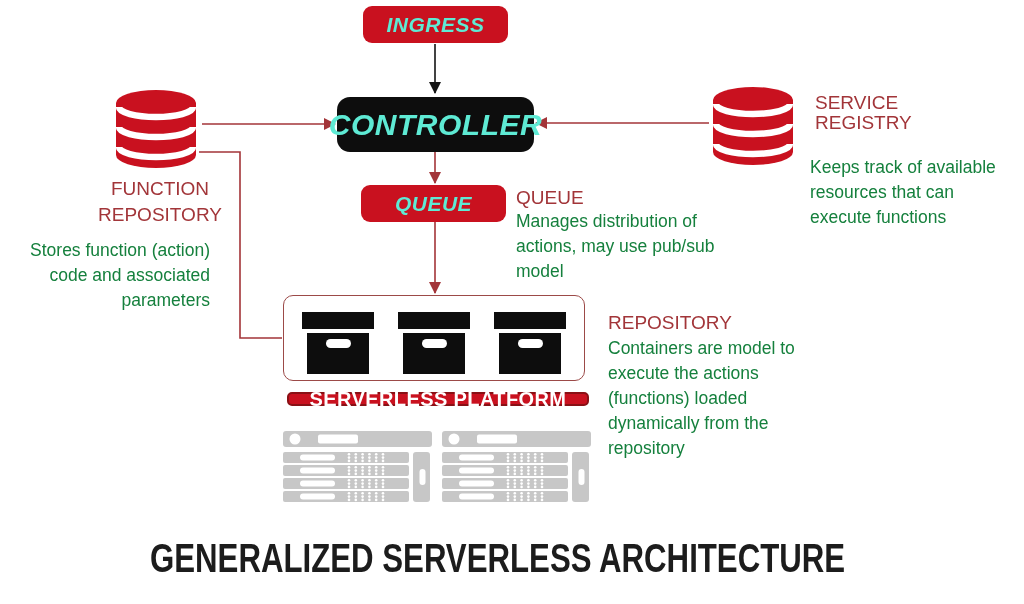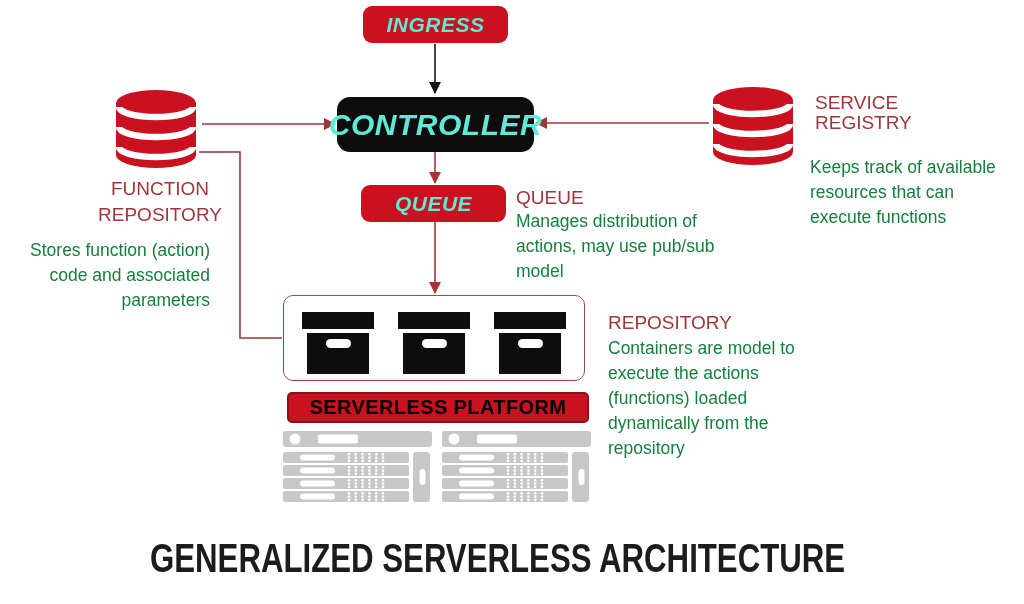--- a/index.html
+++ b/index.html
@@ -35,24 +35,24 @@
   .queue-body{left:516px;top:209px;}
   .containers-title{left:608px;top:310px;}
   .containers-body{left:608px;top:336px;}
   .containers-box{
     position:absolute;left:283px;top:295px;width:302px;height:86px;
     border:1.5px solid #9C4A48;border-radius:10px;background:#fff;
     box-sizing:border-box;display:flex;justify-content:center;gap:24px;
     padding-top:16px;
   }
   .platform{
-    position:absolute;left:287px;top:392px;width:302px;height:31px;
+    position:absolute;left:287px;top:392px;width:302px;height:14px;
     background:#C9111F;border:2px solid #8A1015;border-radius:5px;
     box-sizing:border-box;display:flex;align-items:center;justify-content:center;
-    color:#000000;font-weight:bold;font-size:20px;letter-spacing:.4px;
+    color:#ffffff;font-weight:bold;font-size:20px;letter-spacing:.4px;
   }
   .racks{position:absolute;left:283px;top:431px;}
   .main-title{
     position:absolute;left:62px;top:536px;width:800px;text-align:center;
     color:#1C1C1C;font-size:40px;font-weight:600;letter-spacing:0px;
     transform:scaleX(0.78);transform-origin:center;white-space:nowrap;
   }
 </style>
 </head>
 <body>

